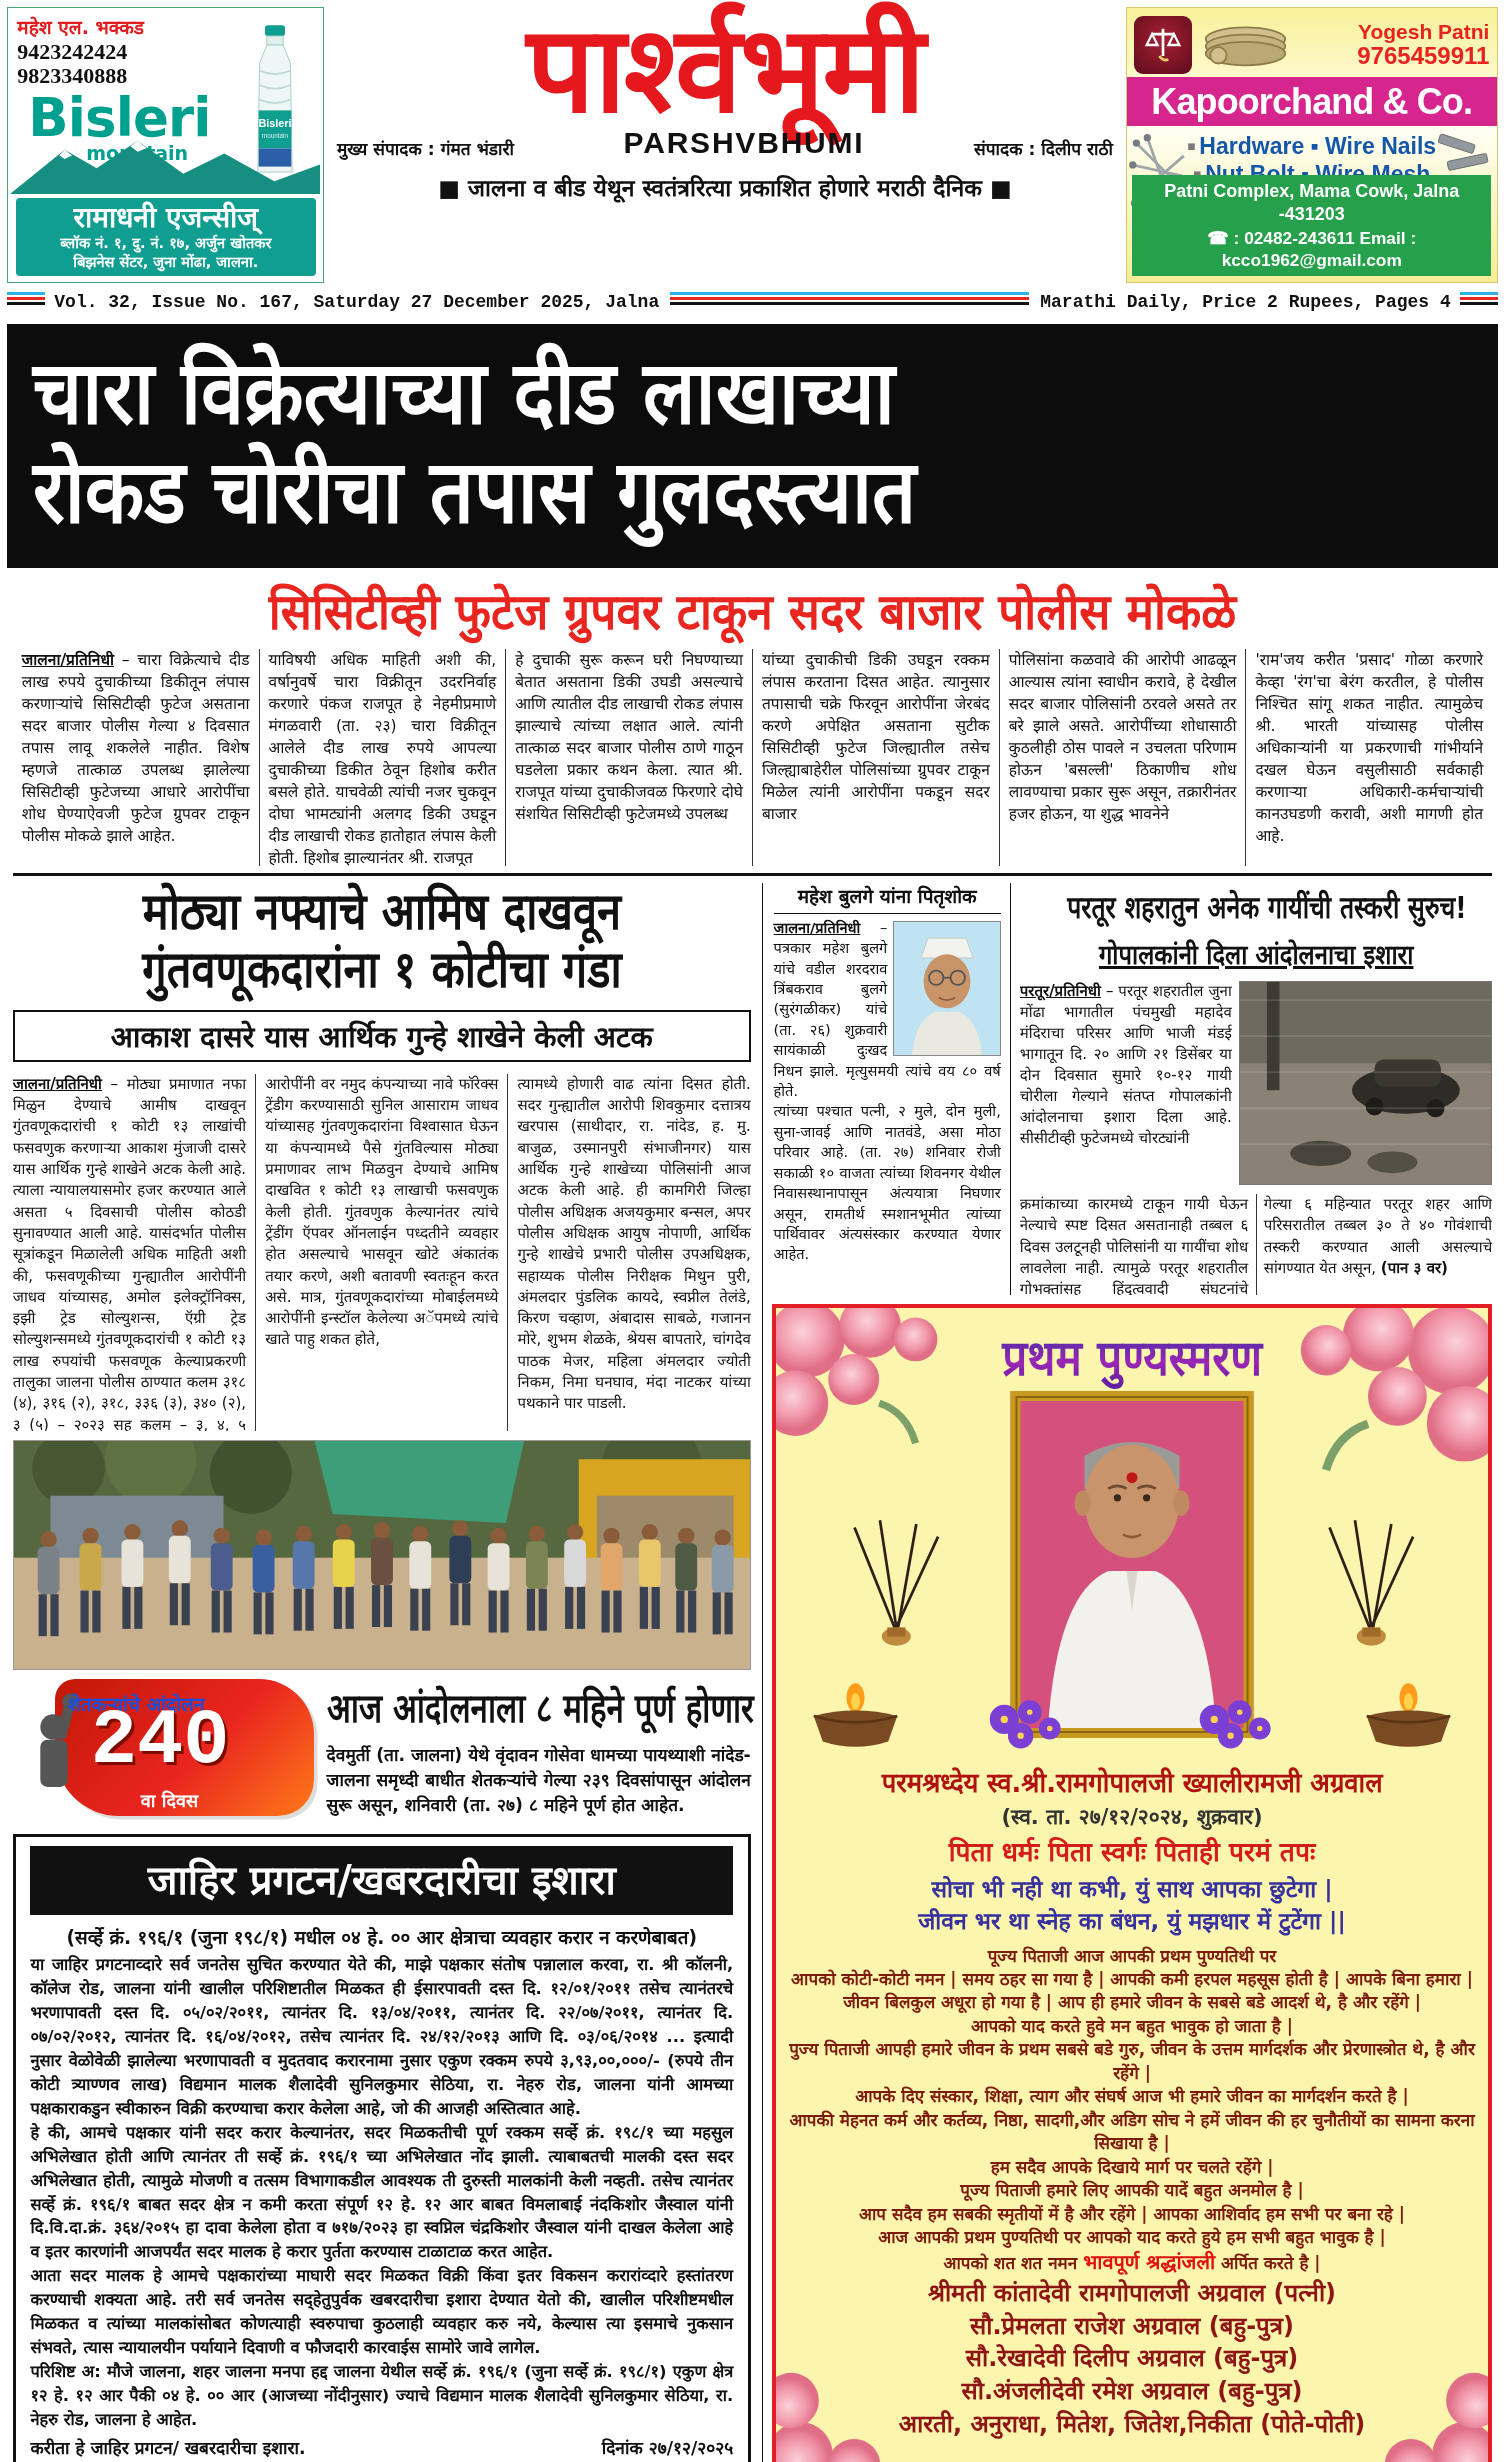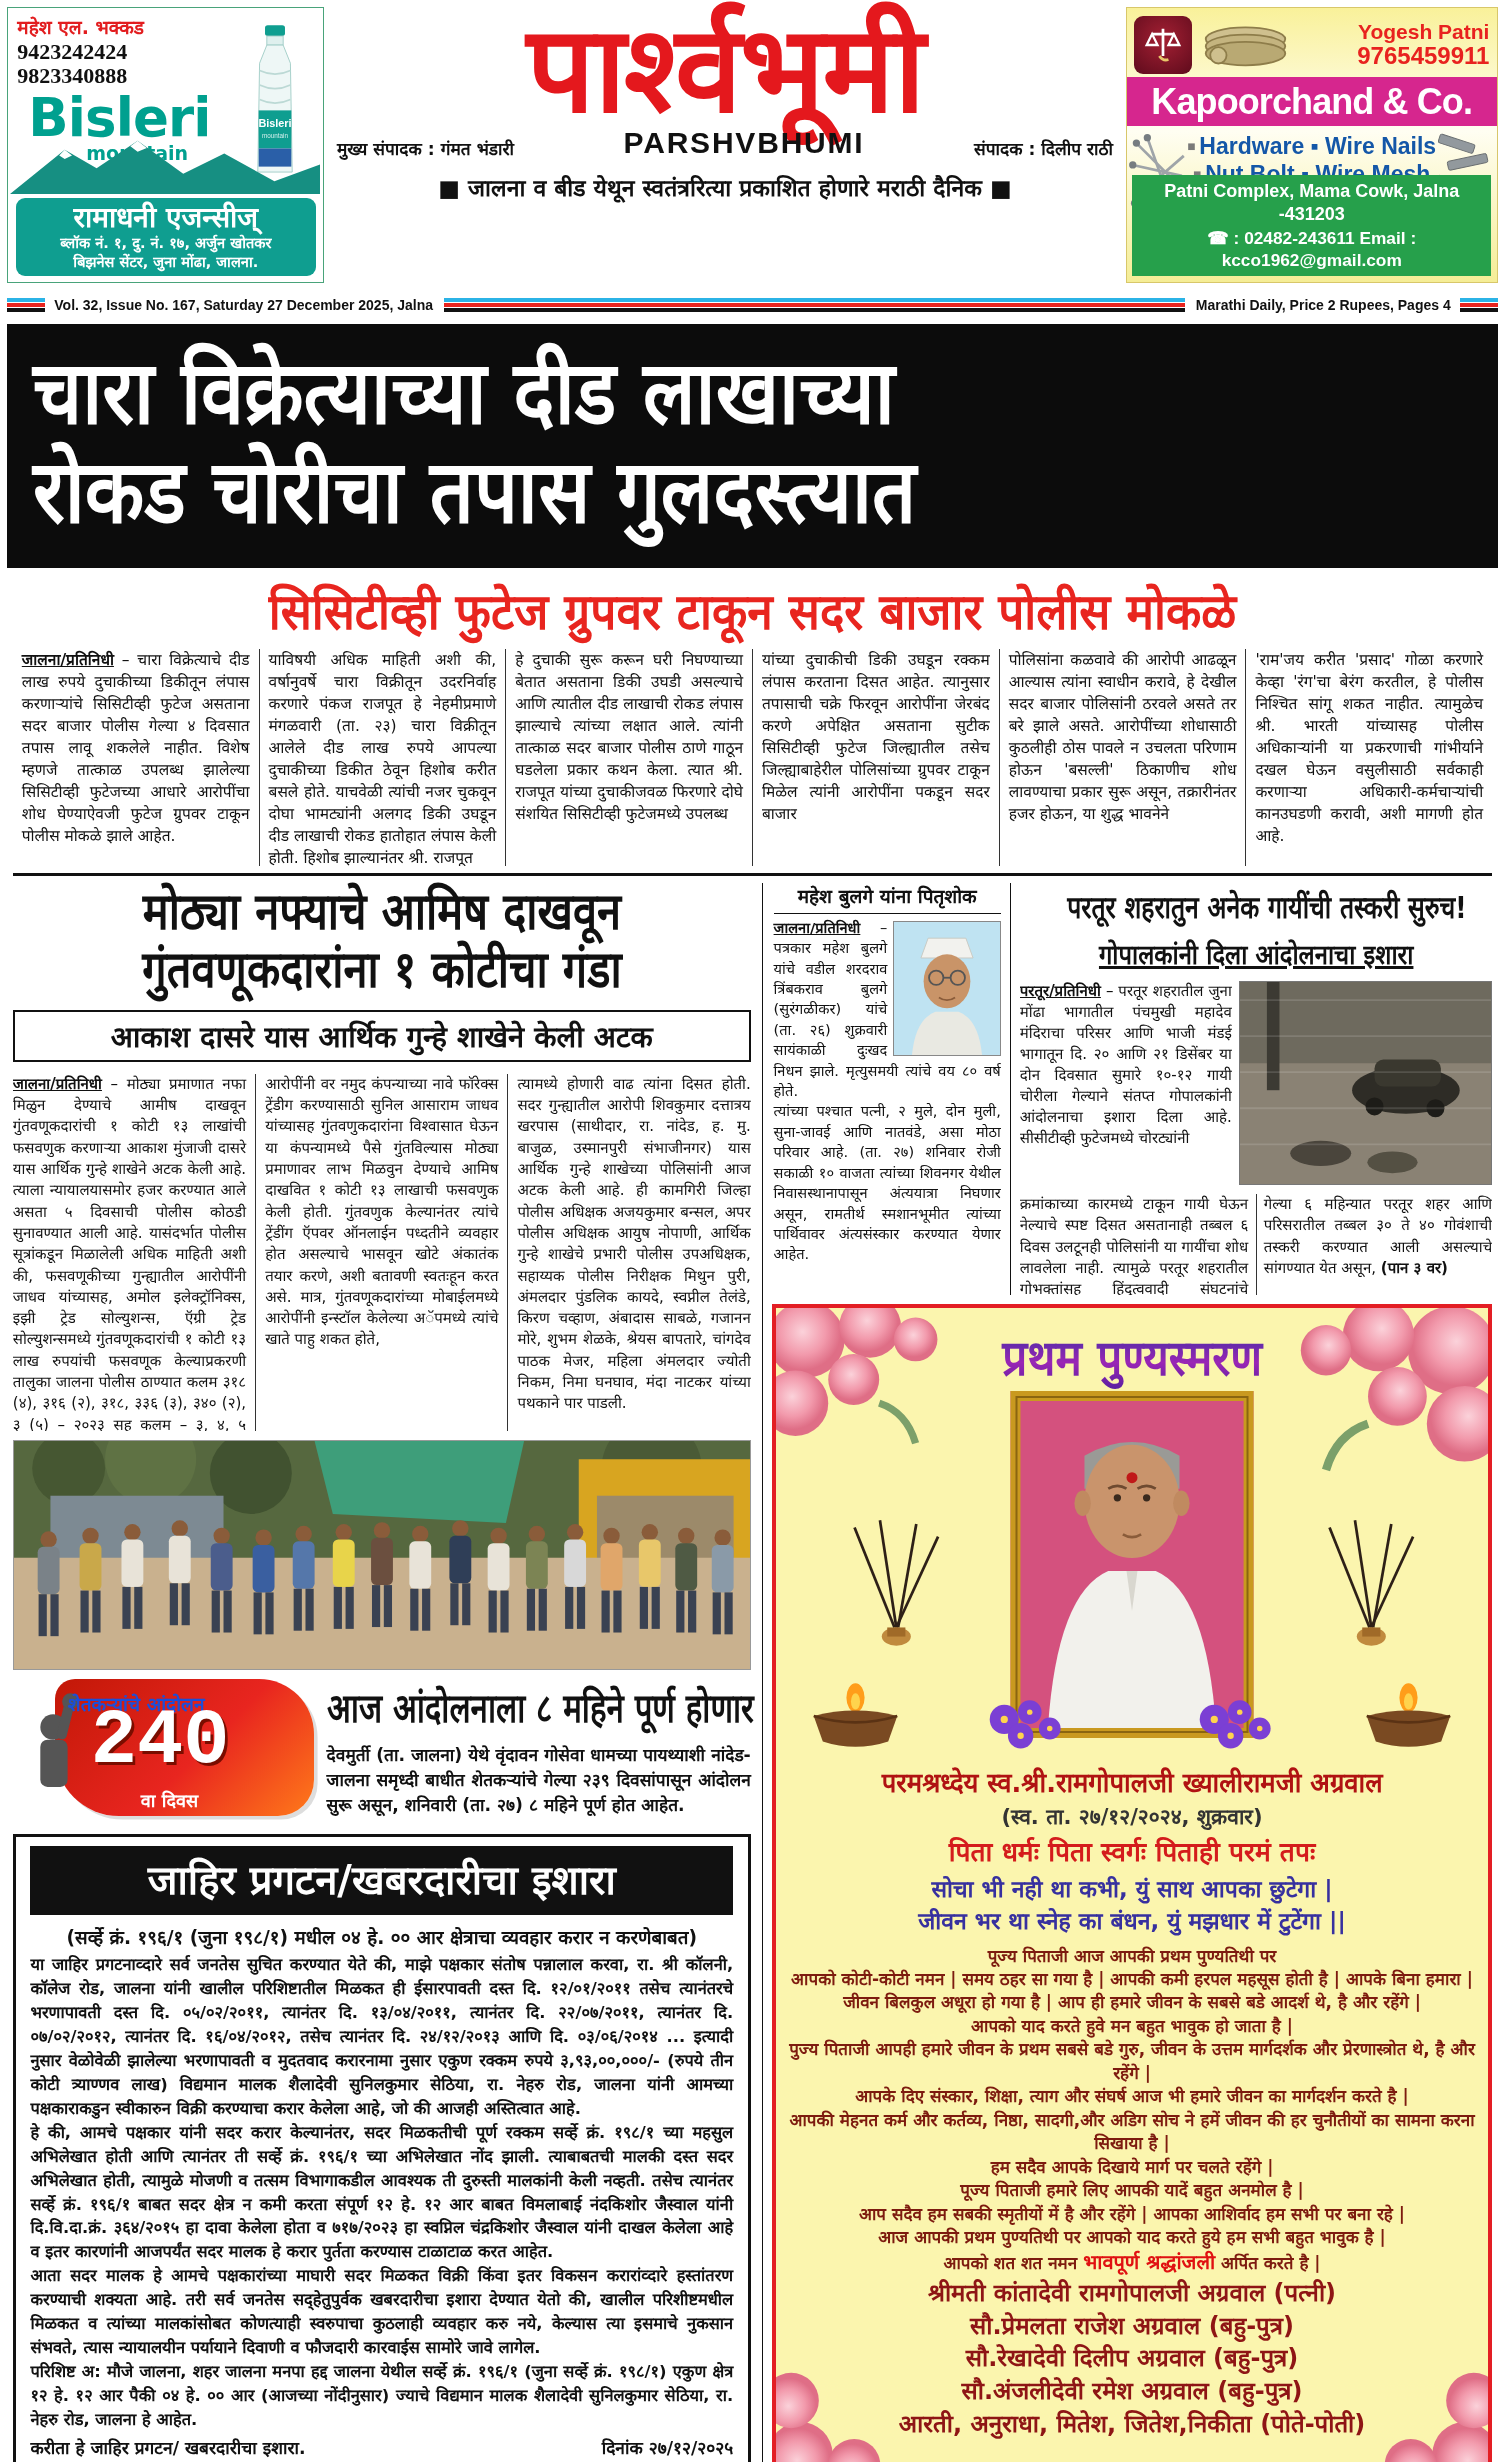--- a/index.html
+++ b/index.html
@@ -7,21 +7,21 @@
 .page{width:1505px;height:2462px;margin:0 auto;background:#fff;position:relative;overflow:hidden;color:#111}
 
 .topbar{display:flex;gap:9px;padding:7.3px;height:290px}
 .ad-bisleri{width:317px;border:1.8px solid #49a37a;position:relative;overflow:hidden;background:#fff;flex:none}
 .bis-name{color:#e21d1f;font-weight:bold;font-size:19px;padding:5.5px 0 0 9px}
 .bis-phones{font-family:"Liberation Serif",serif;font-weight:bold;font-size:22px;line-height:1.12;padding-left:9px}
 .bis-brand{color:#00a08f;font-weight:bold;font-size:53px;margin:1.8px 0 0 20px;letter-spacing:-0.9px;line-height:1}
 .bis-sub{color:#00a08f;font-weight:bold;font-size:19px;margin-left:78px;line-height:1}
 .bis-bottle{position:absolute;right:9px;top:14.6px}
 .bis-mountain{position:absolute;left:1.8px;right:1.8px;bottom:88px}
-.bis-agency{position:absolute;left:7.3px;right:7.3px;bottom:5.5px;background:#0f9e90;color:#fff;text-align:center;padding:4.6px 1.8px;border-radius:9px}
+.bis-agency{position:absolute;left:7.3px;right:7.3px;bottom:5.5px;background:#0f9e90;color:#fff;text-align:center;padding:4.6px 1.8px;border-radius:4px}
 .bis-agency .t{font-size:28px;font-weight:bold;line-height:1.1}
 .bis-agency .a{font-size:14.6px;font-weight:bold;line-height:1.3}
 .masthead{flex:1;text-align:center;position:relative;min-width:0}
 .mast-title{color:#e4181d;font-weight:bold;font-size:120px;line-height:1.05;letter-spacing:-1.8px;white-space:nowrap}
 .mast-row{display:flex;justify-content:space-between;align-items:flex-end;padding:0 3.6px;margin-top:-7.3px}
 .mast-ed{font-size:17.3px;font-weight:bold;white-space:nowrap}
 .mast-latin{font-family:"Liberation Sans",sans-serif;font-weight:bold;font-size:30px;letter-spacing:1.8px}
 .mast-tag{font-size:23px;font-weight:bold;margin-top:11px;white-space:nowrap}
 .ad-kcc{width:372px;background:linear-gradient(180deg,#f9f19a,#fffef2 45%,#f5ed96);border:0.9px solid #d8c76a;position:relative;overflow:hidden;flex:none}
 .kcc-top{display:flex;align-items:center;gap:5.5px;padding:7.3px 7.3px 3.6px}
@@ -29,21 +29,21 @@
 .kcc-contact{margin-left:auto;text-align:right;line-height:1.05}
 .kcc-cname{color:#e8221f;font-weight:bold;font-size:21px;font-family:"Liberation Sans",sans-serif}
 .kcc-cphone{color:#e8221f;font-weight:bold;font-size:24px;font-family:"Liberation Sans",sans-serif}
 .kcc-band{background:#d6268e;color:#fff;font-family:"Liberation Sans",sans-serif;font-weight:bold;font-size:36px;text-align:center;padding:3.6px 0;letter-spacing:-0.9px}
 .kcc-items{position:relative;text-align:center;padding:5.5px 0 1.8px;color:#1457a8;font-family:"Liberation Sans",sans-serif;font-weight:bold;font-size:23px;line-height:1.22}
 .kcc-items .sq{color:#7a7a7a;font-size:13.7px;vertical-align:2.7px}
 .kcc-green{position:absolute;left:5.5px;right:5.5px;bottom:5.5px;background:#26a04b;color:#fff;text-align:center;font-family:"Liberation Sans",sans-serif;font-weight:bold;padding:4.6px 0;line-height:1.3}
 .kcc-g1{font-size:18px}.kcc-g2{font-size:17.3px}
 .nails{position:absolute;opacity:.95}
 
-.dateline{display:flex;align-items:center;margin:1.8px 7.3px 0;height:27px;font-family:Liberation Sans, sans-serif;font-weight:bold;font-size:14px;white-space:nowrap}
+.dateline{display:flex;align-items:flex-start;margin:1.8px 7.3px 0;height:27px;font-family:Liberation Mono, monospace;font-weight:bold;font-size:18px;white-space:nowrap}
 .stripe{height:13.7px;background:linear-gradient(180deg,#2bb3e6 0 26%,#fff 26% 37%,#e8251f 37% 63%,#fff 63% 74%,#111 74% 100%)}
 .stripe.edge{width:38px;flex:none}.stripe.mid{flex:1;margin:0 11px}
 
 .lead-black{margin:5.5px 7.3px 0;background:#0c0c0c;color:#fff;padding:20px 25.5px 27px;overflow:hidden}
 .lead-line{font-weight:bold;font-size:88px;line-height:1.12;white-space:nowrap;transform:scaleX(.88);transform-origin:left}
 .lead-sub{color:#e8251f;font-weight:bold;font-size:50px;text-align:center;margin:7.3px 0 5.5px;white-space:nowrap;transform:scaleX(.92);transform-origin:center}
 
 .cols{display:flex;margin:0 12.8px}
 .col{flex:1;padding:0 9px;border-right:1.8px solid #333;font-size:15.5px;line-height:1.42;text-align:justify;overflow:hidden}
 .col:last-child{border-right:none}

